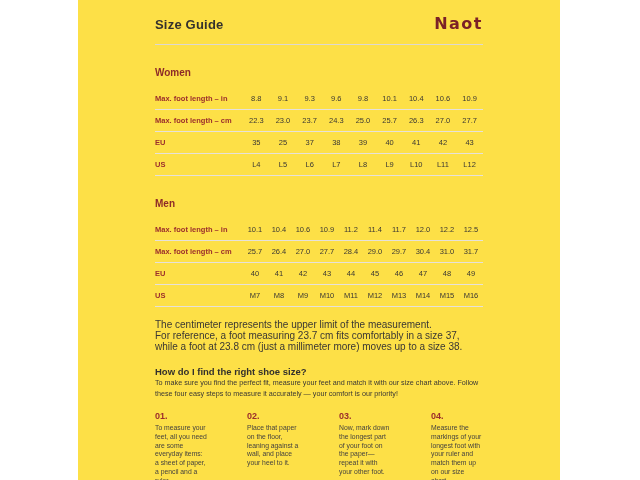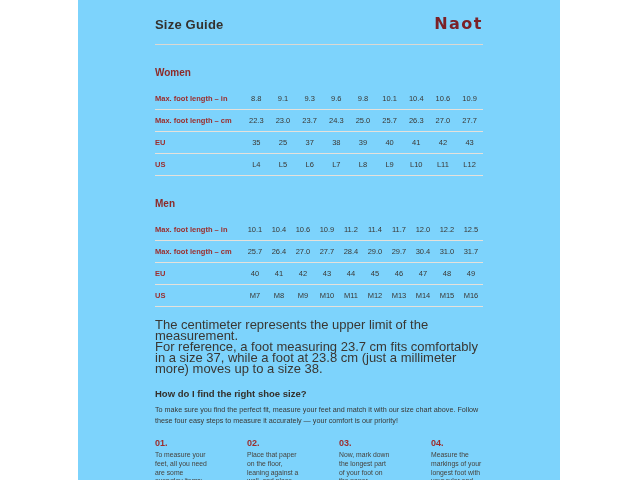--- a/index.html
+++ b/index.html
@@ -1,39 +1,39 @@
 <!DOCTYPE html>
 <html><head>
 <meta charset="utf-8">
 <style>
   * { margin:0; padding:0; box-sizing:border-box; }
   html,body { width:640px; height:480px; background:#ffffff; overflow:hidden;
               font-family:"Liberation Sans", sans-serif; color:#3a3733; }
   .card { position:absolute; left:78px; top:0; width:482px; height:480px;
-          background:#7dd3fc; overflow:hidden; }
+          background:#fde047; overflow:hidden; }
   .content { width:328px; margin:0 auto; padding-top:10px; }
 
   .header { display:flex; justify-content:space-between; align-items:center; height:28px; }
   .page-title { font-size:13px; font-weight:600; color:#34312d; letter-spacing:0.2px; }
   .logo { font-family:"DejaVu Sans", sans-serif; font-size:16px; font-weight:800;
           color:#7b2127; letter-spacing:1.5px; line-height:1; }
 
   .divider { border:none; border-top:1px solid #dcd8d2; margin-top:6px; }
 
   .section-heading { margin-top:22px; font-size:10px; font-weight:700; color:#8d2a28; }
 
   table { width:100%; border-collapse:collapse; table-layout:fixed; margin-top:10px; }
   th { width:88px; text-align:left; font-size:7.5px; font-weight:700; color:#9b2d2c; }
   td { text-align:center; font-size:7.5px; color:#3a3733; }
   th,td { padding:6px 0 6px; border-bottom:1px solid #e6e1da; }
 
-  .note { margin-top:12px; font-size:13px; line-height:11px; color:#3a3733; }
+  .note { margin-top:12px; font-size:10px; line-height:11px; color:#3a3733; }
 
   .guide-heading { margin-top:14px; font-size:9.5px; font-weight:700; color:#33302c; }
-  .guide-intro { margin-top:5px; font-size:7.2px; line-height:11px; color:#3a3733; }
+  .guide-intro { font-size:7.2px; line-height:11px; color:#3a3733; }
 
   .steps, .icons { display:grid; grid-template-columns:repeat(4,1fr); column-gap:6px; }
   .steps { margin-top:12px;gap:40px; }
   .step-number { font-size:9px; font-weight:700; color:#9b2d2c; }
   .step-text { margin-top:3px; font-size:6.8px; line-height:8.8px; color:#46433e; }
 
   .icons { margin-top:6px; }
   .icon-wrap svg { width:54px; height:50px; display:block; }
   .ln  { stroke:#4a463f; fill:none; stroke-width:1.5; stroke-linecap:round; stroke-linejoin:round; }
   .bgf { fill:#faf8f5; }

